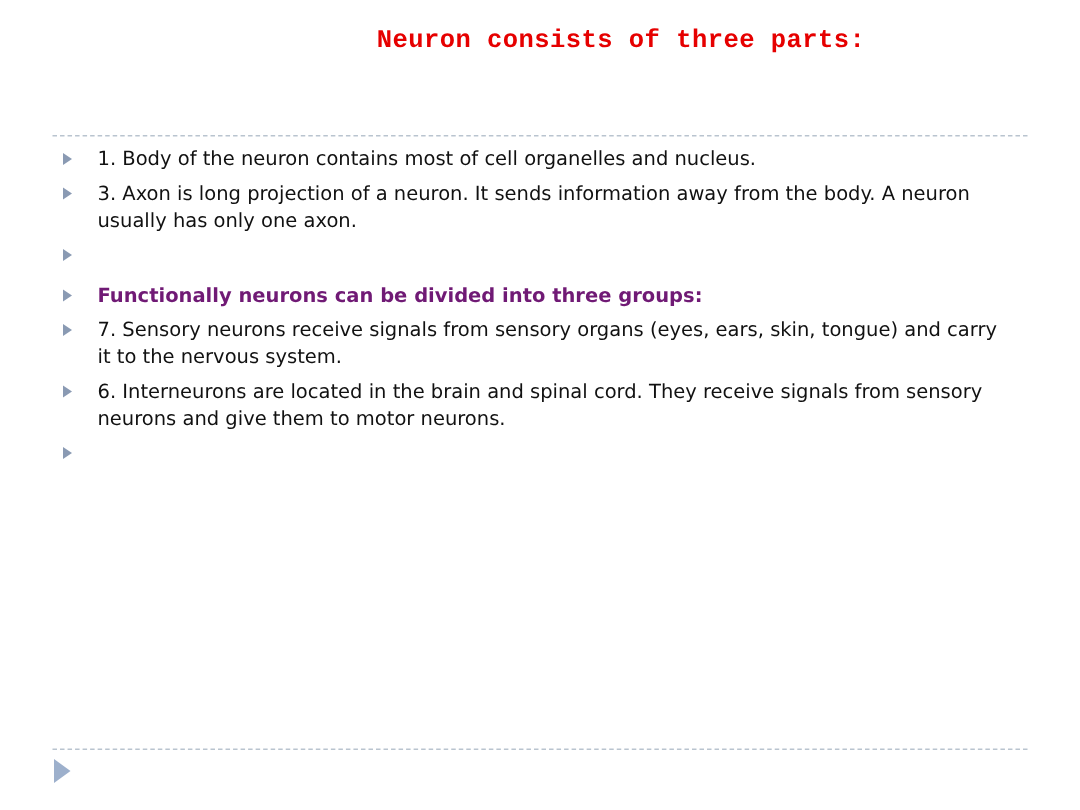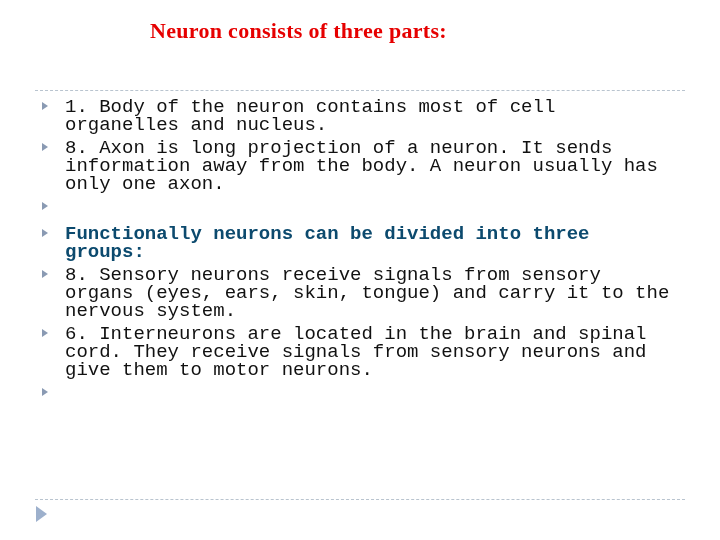--- a/index.html
+++ b/index.html
@@ -12,24 +12,24 @@
       height: 540px;
       position: relative;
       overflow: hidden;
       font-family: "DejaVu Sans", sans-serif;
     }
     .slide-title {
       position: absolute;
       left: 150px;
       top: 18px;
       width: 528px;
-      text-align: left;
-      font-family: Liberation Serif, serif;
+      text-align: center;
+      font-family: Liberation Mono, monospace;
       font-weight: bold;
-      font-size: 22px;
+      font-size: 17px;
       letter-spacing: 0.3px;
       color: #e60000;
       white-space: nowrap;
     }
     .rule {
       position: absolute;
       left: 35px;
       width: 650px;
       height: 0;
       border-top: 1px dashed #b9c4cf;
@@ -41,42 +41,41 @@
       left: 42px;
       top: 98px;
       width: 630px;
       margin: 0;
       padding: 0;
       list-style: none;
     }
     .content li {
       position: relative;
       padding-left: 23px;
-      font-size: 19px;
+      font-size: 13px;
       line-height: 18px;
       color: #111111;
       margin-bottom: 5px;
       min-height: 18px;
-      font-family: Liberation Mono, monospace;
     }
     .content li.empty {
       margin-bottom: 9px;
     }
     .content li .bullet {
       position: absolute;
       left: 0;
       top: 4px;
       width: 0;
       height: 0;
       border-top: 4px solid transparent;
       border-bottom: 4px solid transparent;
       border-left: 6px solid #8a9ab3;
     }
     .content li.heading .text {
-      color: #0c4a6e;
+      color: #701a75;
       font-weight: bold;
     }
     .nav-arrow {
       position: absolute;
       left: 36px;
       top: 506px;
       width: 0;
       height: 0;
       border-top: 8px solid transparent;
       border-bottom: 8px solid transparent;
@@ -91,33 +90,33 @@
 
 <div class="rule top"></div>
 
 <ul class="content">
   <li>
     <span class="bullet"></span>
     <span class="text">1. Body of the neuron contains most of cell organelles and nucleus.</span>
   </li>
   <li>
     <span class="bullet"></span>
-    <span class="text">8. Axon is long projection of a neuron. It sends information away from the body. A neuron usually has only one axon.</span>
+    <span class="text">3. Axon is long projection of a neuron. It sends information away from the body. A neuron usually has only one axon.</span>
   </li>
   <li class="empty">
     <span class="bullet"></span>
     <span class="text"></span>
   </li>
   <li class="heading">
     <span class="bullet"></span>
     <span class="text">Functionally neurons can be divided into three groups:</span>
   </li>
   <li>
     <span class="bullet"></span>
-    <span class="text">8. Sensory neurons receive signals from sensory organs (eyes, ears, skin, tongue) and carry it to the nervous system.</span>
+    <span class="text">7. Sensory neurons receive signals from sensory organs (eyes, ears, skin, tongue) and carry it to the nervous system.</span>
   </li>
   <li>
     <span class="bullet"></span>
     <span class="text">6. Interneurons are located in the brain and spinal cord. They receive signals from sensory neurons and give them to motor neurons.</span>
   </li>
   <li class="empty">
     <span class="bullet"></span>
     <span class="text"></span>
   </li>
 </ul>

